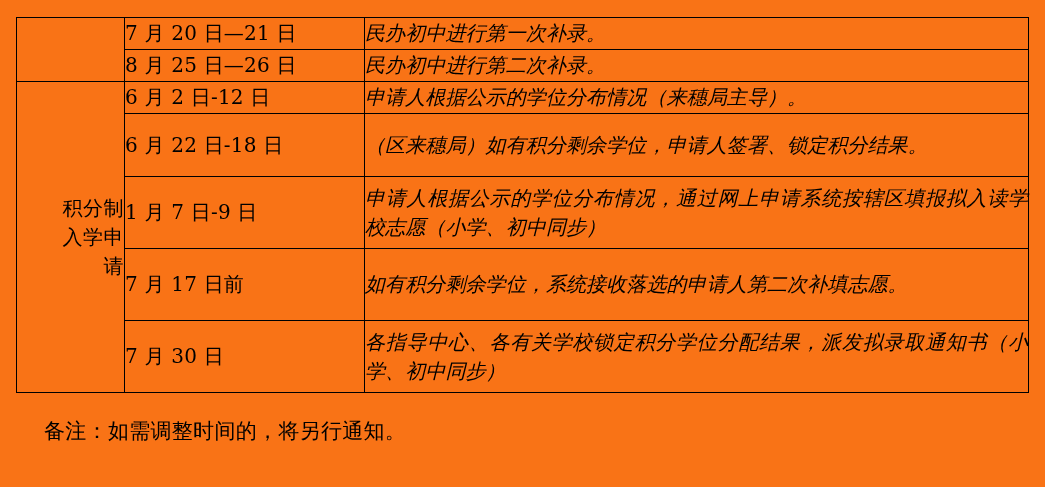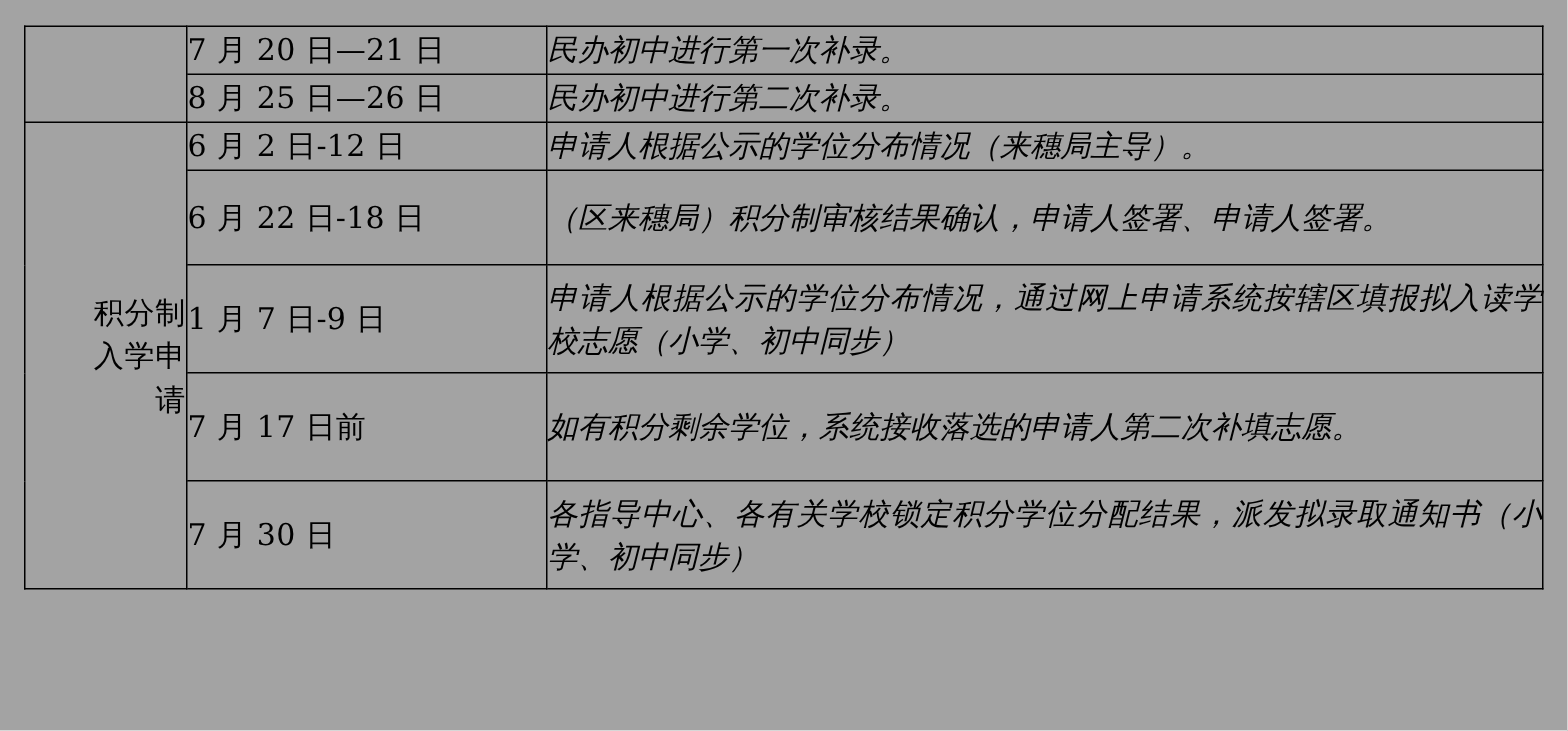--- a/index.html
+++ b/index.html
@@ -13,21 +13,21 @@
     overflow: hidden;
     font-family: "DejaVu Serif", "Liberation Serif", serif;
     color: #000000;
     -webkit-font-smoothing: antialiased;
   }
 
   .page {
     position: relative;
     width: 1045px;
     height: 487px;
-    background: #a3a3a3;
+    background: #f97316;
   }
 
   
   .schedule-table {
     position: absolute;
     left: 16px;
     top: 17px;
     width: 1012px;
     border-collapse: collapse;
     table-layout: fixed;
@@ -121,35 +121,36 @@
           <span class="lbl-line">积分制</span>
           <span class="lbl-line">入学申</span>
           <span class="lbl-line">请</span>
         </td>
         <td class="cell-date">6 月 2 日-12 日</td>
         <td class="cell-content">申请人根据公示的学位分布情况（来穗局主导）。</td>
       </tr>
 
       <tr class="r4">
         <td class="cell-date">6 月 22 日-18 日</td>
-        <td class="cell-content">（区来穗局）积分制审核结果确认，申请人签署、申请人签署。</td>
+        <td class="cell-content">（区来穗局）如有积分剩余学位，申请人签署、锁定积分结果。</td>
       </tr>
 
       <tr class="r5">
         <td class="cell-date">1 月 7 日-9 日</td>
         <td class="cell-content">申请人根据公示的学位分布情况，通过网上申请系统按辖区填报拟入读学校志愿（小学、初中同步）</td>
       </tr>
 
       <tr class="r6">
         <td class="cell-date">7 月 17 日前</td>
         <td class="cell-content">如有积分剩余学位，系统接收落选的申请人第二次补填志愿。</td>
       </tr>
 
       <tr class="r7">
         <td class="cell-date">7 月 30 日</td>
         <td class="cell-content">各指导中心、各有关学校锁定积分学位分配结果，派发拟录取通知书（小学、初中同步）</td>
       </tr>
 
     </tbody>
   </table>
 
+  <div class="note">备注：如需调整时间的，将另行通知。</div>
 
 </div>
 
 </body></html>

